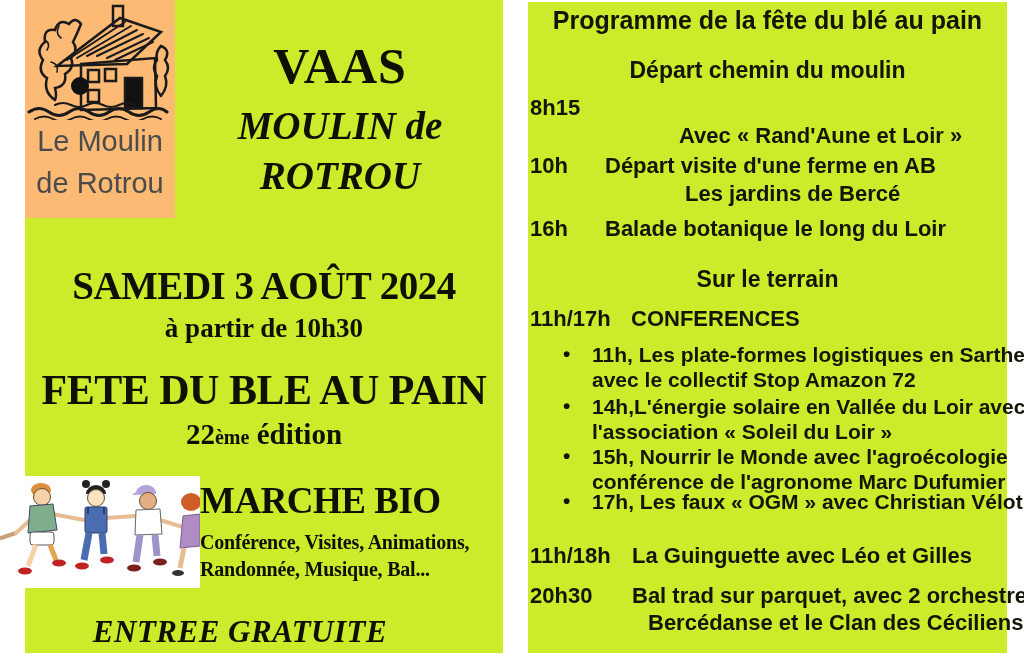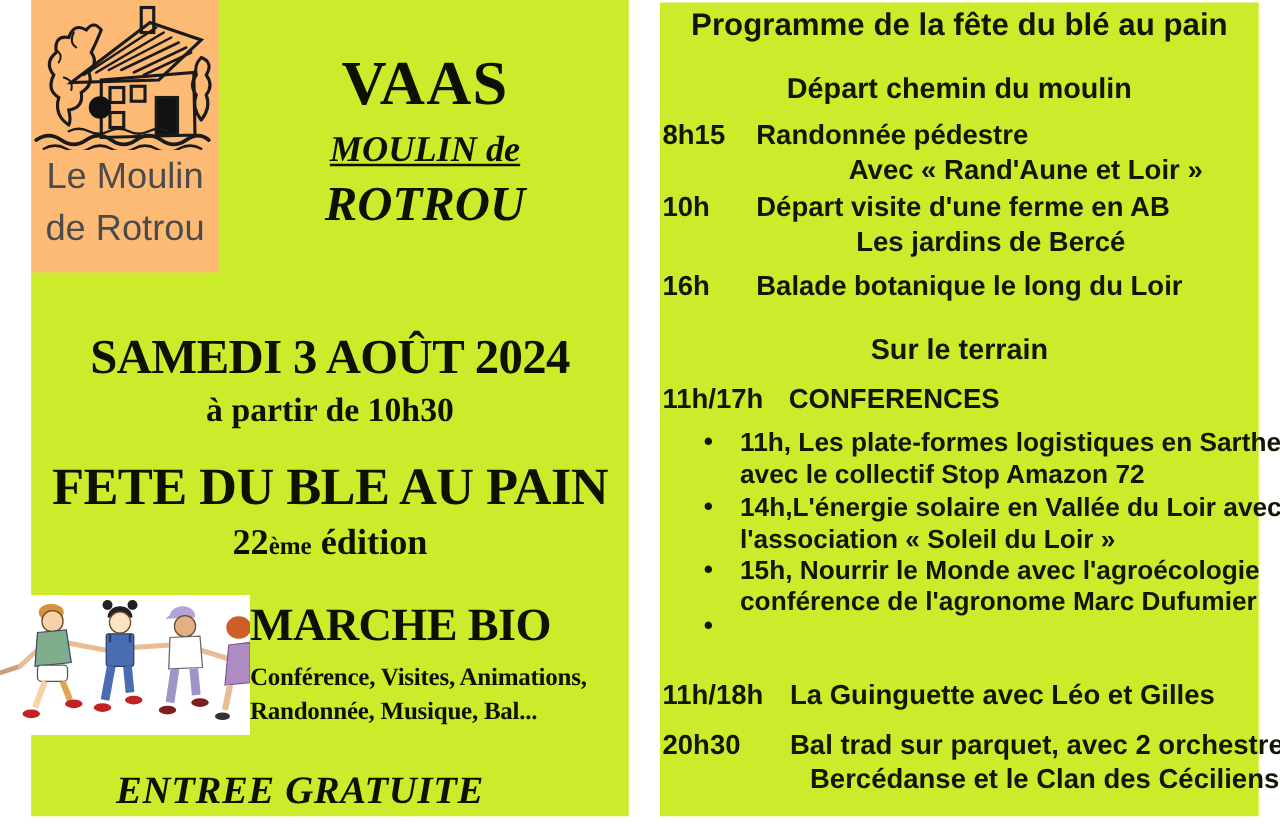--- a/index.html
+++ b/index.html
@@ -21,21 +21,21 @@
     left:25px; top:0; width:150px; height:218px;
     background:#fdba74; z-index:2; text-align:center;
   }
   .logo-text {
     position:absolute; left:0; right:0; top:120px;
     font-family:"Liberation Sans", sans-serif;
     font-weight:400; color:#4b4b4b; font-size:29px; line-height:42px;
   }
   .title-block { left:178px; top:40px; width:324px; text-align:center; z-index:1; }
   .title-main  { font-size:50px; font-weight:bold; line-height:1.05; letter-spacing:1px; }
-  .title-sub   { font-size:29px; font-weight:bold; font-style:italic; line-height:1.2; margin-top:10px;text-decoration:underline; }
+  .title-sub   { font-size:39px; font-weight:bold; font-style:italic; line-height:1.2; margin-top:10px; }
   .title-sub2  { font-size:39px; font-weight:bold; font-style:italic; line-height:1.2; margin-top:4px; }
 
   .date-block { left:25px; top:263px; width:478px; text-align:center; }
   .date-line  { font-size:39px; font-weight:bold; letter-spacing:-0.5px; }
   .time-line  { font-size:27px; font-weight:bold; margin-top:5px; }
 
   .fete-block { left:25px; top:366px; width:478px; text-align:center; }
   .fete-line  { font-size:42px; font-weight:bold; letter-spacing:-0.5px; }
   .edition-line { font-size:29px; font-weight:bold; margin-top:4px; }
   .edition-line .sup { font-size:20px; }
@@ -180,21 +180,20 @@
   </div>
 
   <div class="abs entree-block serif">
     <div class="entree-line">ENTREE GRATUITE</div>
   </div>
 
   <div class="abs rp rp-sub1">Départ chemin du moulin</div>
   <div class="abs rp rp-heading">Programme de la fête du blé au pain</div>
 
   <div class="abs rp rp-time" style="top:95px">8h15</div>
-  <div class="abs rp rp-desc" style="top:95px;  left:605px">Randonnée pédestre</div>
   <div class="abs rp rp-desc" style="top:123px; left:679px">Avec « Rand'Aune et Loir »</div>
 
   <div class="abs rp rp-time" style="top:153px">10h</div>
   <div class="abs rp rp-desc" style="top:153px; left:605px">Départ visite d'une ferme en AB</div>
   <div class="abs rp rp-desc" style="top:181px; left:685px">Les jardins de Bercé</div>
 
   <div class="abs rp rp-time" style="top:216px">16h</div>
   <div class="abs rp rp-desc" style="top:216px; left:605px">Balade botanique le long du Loir</div>
 
   <div class="abs rp rp-sub2">Sur le terrain</div>
@@ -214,20 +213,23 @@
     <div>l'association « Soleil du Loir »</div>
   </div>
 
   <div class="abs rp rp-bullet" style="top:444px">•</div>
   <div class="abs rp rp-btext" style="top:444px">
     <div>15h, Nourrir le Monde avec l'agroécologie</div>
     <div>conférence de l'agronome Marc Dufumier</div>
   </div>
 
   <div class="abs rp rp-bullet" style="top:489px">•</div>
+  <div class="abs rp rp-btext" style="top:489px">
+    <div>17h, Les faux « OGM » avec Christian Vélot</div>
+  </div>
 
   <div class="abs rp rp-time" style="top:543px">11h/18h</div>
   <div class="abs rp rp-desc" style="top:543px; left:632px">La Guinguette avec Léo et Gilles</div>
 
   <div class="abs rp rp-time" style="top:583px">20h30</div>
   <div class="abs rp rp-desc" style="top:583px; left:632px">Bal trad sur parquet, avec 2 orchestres</div>
   <div class="abs rp rp-desc" style="top:610px; left:648px">Bercédanse et le Clan des Céciliens</div>
 
 </div>
 

